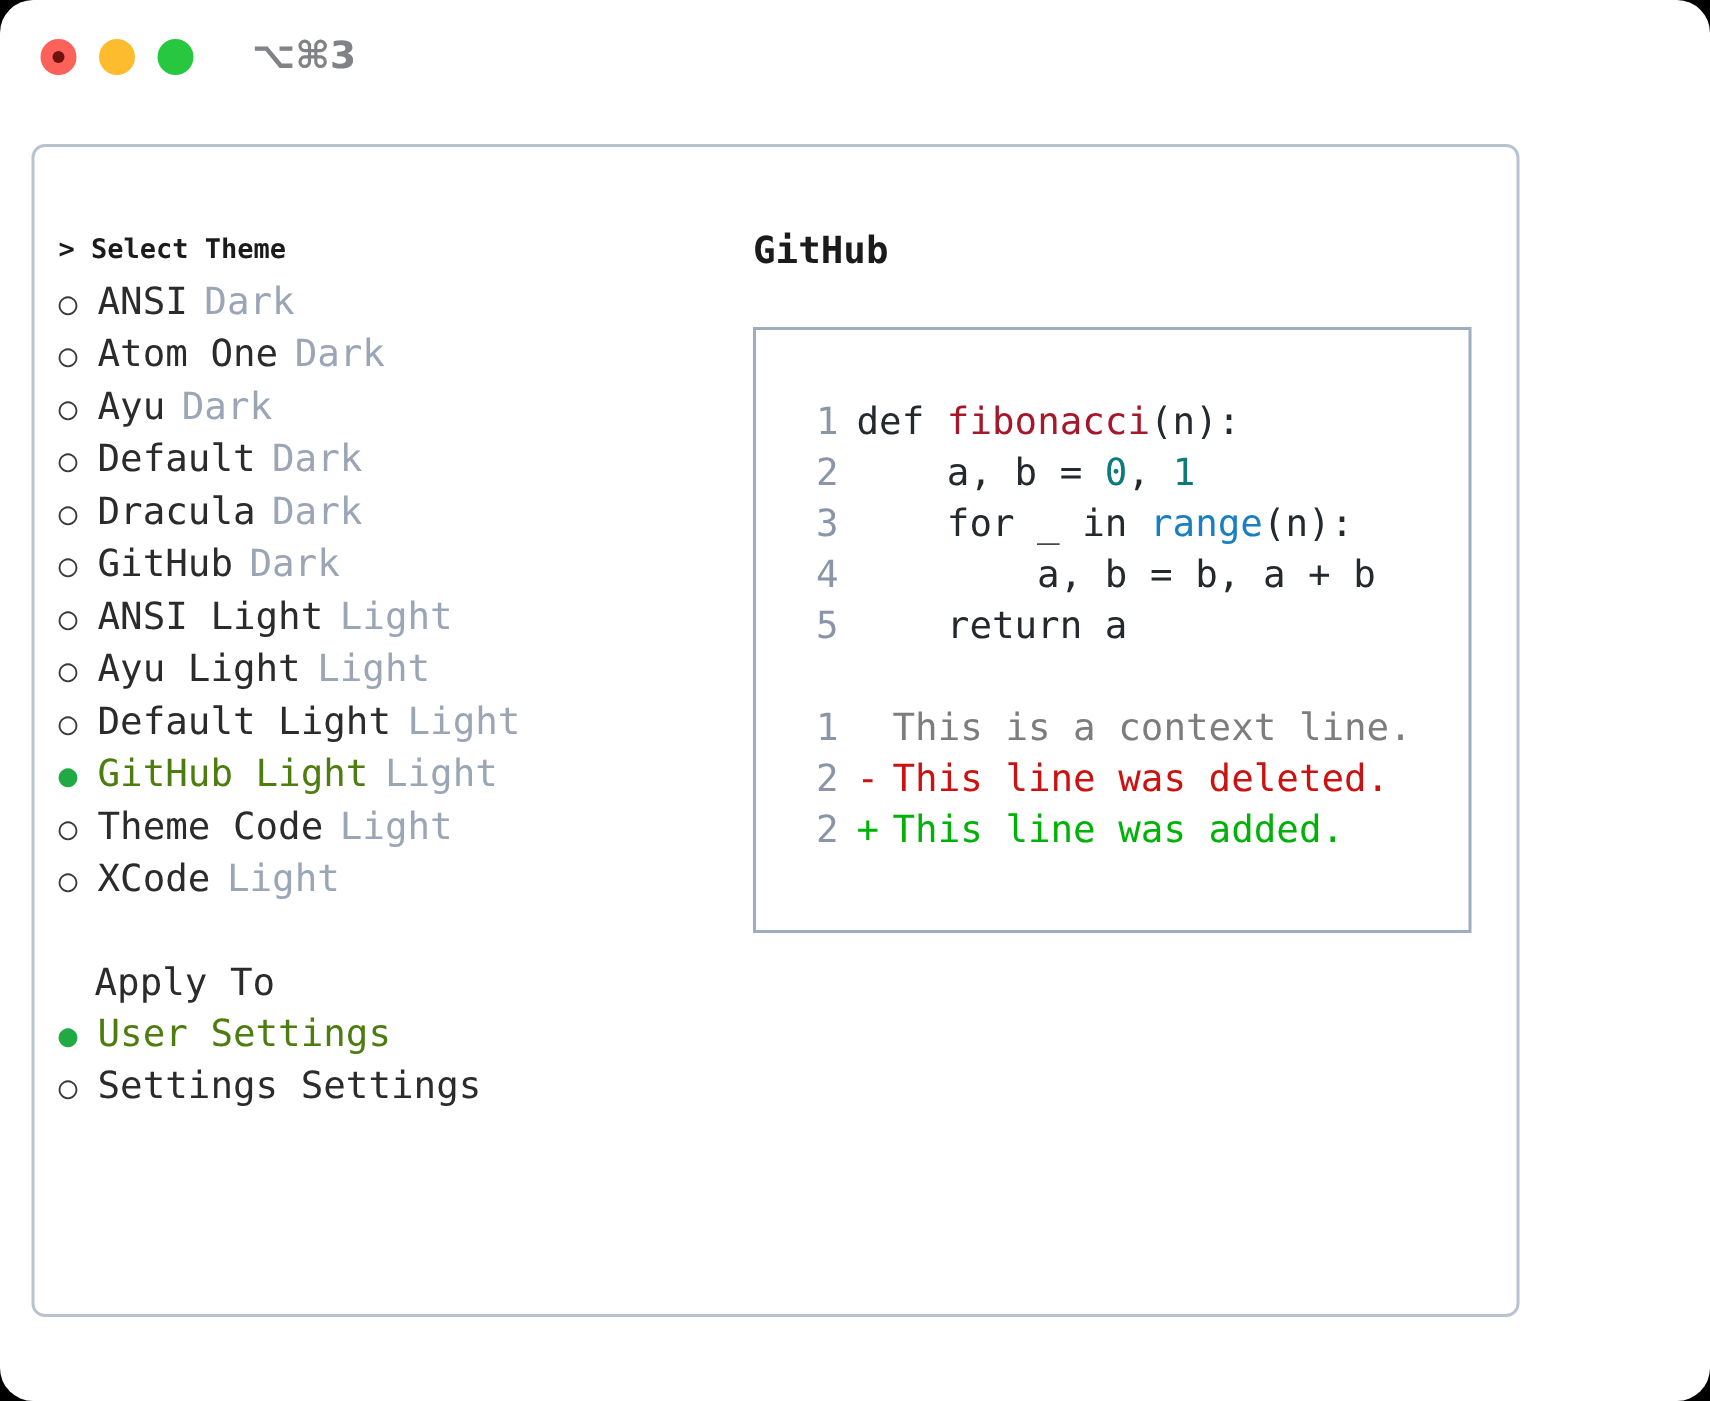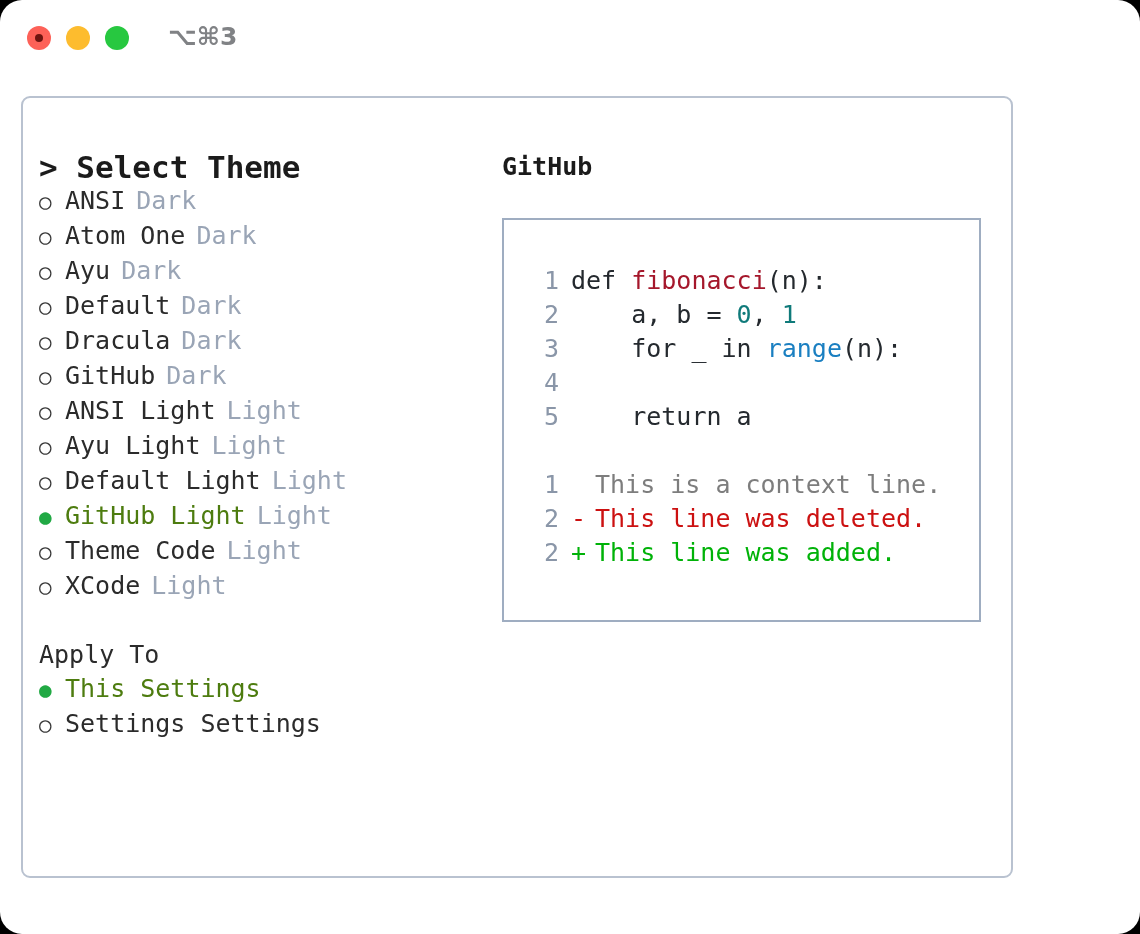--- a/index.html
+++ b/index.html
@@ -99,21 +99,21 @@
 
   
   .left-col {
     position: absolute;
     left: 16px;
     top: 52px;
     width: 440px;
   }
 
   .list-header {
-    font-size: 31px;
+    font-size: 18px;
     font-weight: bold;
     color: #1b1b1b;
     line-height: 34px;
     white-space: pre;
   }
 
   .row {
     display: flex;
     align-items: baseline;
     line-height: 34px;
@@ -137,20 +137,21 @@
   .variant {
     color: #9aa5b6;
     margin-left: 11px;
   }
 
   .section-label {
     font-size: 25px;
     color: #2b2b2b;
     line-height: 34px;
     white-space: pre;
+    margin-left: 24px;
   }
 
   .spacer-row { height: 34px; }
 
   .hint {
     margin-top: 30px;
     font-size: 24px;
     color: #9aa5b6;
     line-height: 34px;
     width: 420px;
@@ -241,35 +242,35 @@
             <div class="row"><span class="bullet sel">●</span><span class="row-label selected">GitHub Light</span><span class="variant">Light</span></div>
             <div class="row"><span class="bullet">○</span><span class="row-label">Theme Code</span><span class="variant">Light</span></div>
             <div class="row"><span class="bullet">○</span><span class="row-label">XCode</span><span class="variant">Light</span></div>
           </div>
 
         <div class="spacer-row"></div>
 
         <div class="section-label">Apply To</div>
 
         <div id="apply-list">
-            <div class="row"><span class="bullet sel">●</span><span class="row-label selected">This Settings</span></div>
+            <div class="row"><span class="bullet sel">●</span><span class="row-label selected">User Settings</span></div>
             <div class="row"><span class="bullet">○</span><span class="row-label">Settings Settings</span></div>
           </div>
 
       </div>
 
       <div class="right-col">
         <div class="preview-title">GitHub</div>
 
         <div class="code-box">
           <div id="code-lines">
               <div class="code-line"><span class="lineno">1</span><span class="code-text">def </span><span class="tok-fn">fibonacci</span><span class="code-text">(n):</span></div>
               <div class="code-line"><span class="lineno">2</span><span class="code-text">    a, b = </span><span class="tok-num">0</span><span class="code-text">, </span><span class="tok-num">1</span></div>
               <div class="code-line"><span class="lineno">3</span><span class="code-text">    for _ in </span><span class="tok-call">range</span><span class="code-text">(n):</span></div>
-              <div class="code-line"><span class="lineno">4</span></div>
+              <div class="code-line"><span class="lineno">4</span><span class="code-text">        a, b = b, a + b</span></div>
               <div class="code-line"><span class="lineno">5</span><span class="code-text">    return a</span></div>
             </div>
           <div class="blank-line"></div>
           <div id="diff-lines">
               <div class="code-line"><span class="lineno">1</span><span class="marker diff-ctx"> </span><span class="diff-ctx">This is a context line.</span></div>
               <div class="code-line"><span class="lineno">2</span><span class="marker diff-del">-</span><span class="diff-del">This line was deleted.</span></div>
               <div class="code-line"><span class="lineno">2</span><span class="marker diff-add">+</span><span class="diff-add">This line was added.</span></div>
             </div>
         </div>
       </div>

